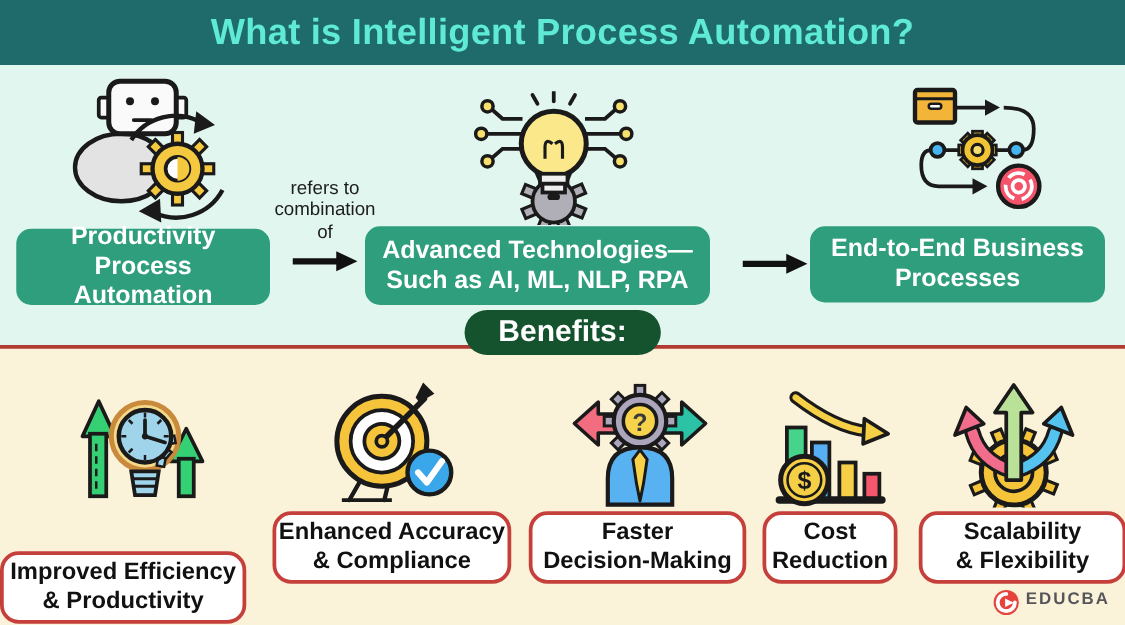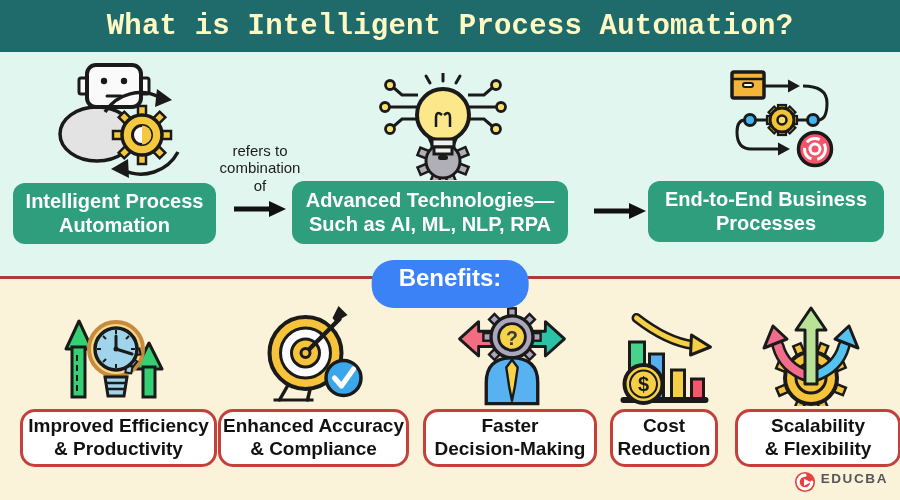--- a/index.html
+++ b/index.html
@@ -2,37 +2,37 @@
 <html><head>
 <meta charset="utf-8">
 <style>
   html,body { margin:0; padding:0; background:#fff; }
   .page { position:relative; width:900px; height:500px; overflow:hidden;
           font-family:"Liberation Sans", sans-serif; background:#fbf3d9; }
 
   
   .header { position:absolute; top:0; left:0; width:900px; height:52px;
             background:#1f6b6c; display:flex; align-items:center; justify-content:center; }
-  .header h1 { margin:0; color:#fef9c3; font-size:29px; font-weight:bold; letter-spacing:.2px;font-family:Liberation Mono, monospace; }
+  .header h1 { margin:0; color:#5eead4; font-size:29px; font-weight:bold; letter-spacing:.2px; }
 
   
   .flow-section { position:absolute; top:52px; left:0; width:900px; height:225px; background:#e2f6f0; }
   .greenbox { position:absolute; background:#2f9e7c; border-radius:12px; color:#fff;
               font-weight:bold; font-size:20px; line-height:1.18; display:flex;
               align-items:center; justify-content:center; text-align:center;
               white-space:pre-line; box-sizing:border-box; padding:4px 8px; }
   .conn { position:absolute; font-size:15px; color:#1c1c1c; text-align:center;
           line-height:1.15; white-space:pre-line; }
   .abs { position:absolute; }
 
   
   .divider { position:absolute; top:276px; left:0; width:900px; height:3px; background:#b13a35; }
-  .pill { position:absolute; top:260px; left:50%; transform:translateX(-50%);
-          background:#3b82f6; color:#fff; font-weight:bold; font-size:24px;
-          padding:4px 27px 16px; border-radius:22px; z-index:5; }
+  .pill { position:absolute; top:248px; left:50%; transform:translateX(-50%);
+          background:#14532d; color:#fff; font-weight:bold; font-size:24px;
+          padding:4px 27px 4px; border-radius:22px; z-index:5; }
 
   
   .benefit-box { position:absolute; top:409px; height:58px; background:#ffffff;
                  border:3px solid #c5403b; border-radius:15px; display:flex;
                  align-items:center; justify-content:center; text-align:center;
                  font-weight:bold; font-size:19px; color:#111; line-height:1.2;
                  white-space:pre-line; box-sizing:border-box; }
 
   
   .brand { position:absolute; right:12px; bottom:7px; display:flex; align-items:flex-start; gap:5px; }
@@ -136,21 +136,21 @@
         <rect x="55" y="39" width="8" height="9" transform="rotate(315 59 54)" fill="#f2c434" stroke="#1a1a1a" stroke-width="2.2"></rect>
         <circle cx="59" cy="54" r="12" fill="#f2c434" stroke="#1a1a1a" stroke-width="3"></circle>
         <circle cx="59" cy="54" r="4.5" fill="#f7dd6b" stroke="#1a1a1a" stroke-width="2.5"></circle>
       </g>
       <circle cx="92" cy="83" r="16.5" fill="#f4536a" stroke="#1a1a1a" stroke-width="3.5"></circle>
       <circle cx="92" cy="83" r="10.5" fill="none" stroke="#ffffff" stroke-width="3" stroke-dasharray="14 6"></circle>
       <circle cx="92" cy="83" r="5" fill="#f4536a" stroke="#ffffff" stroke-width="3"></circle>
     </svg>
 
     <div class="greenbox" style="left:13px; top:131px; width:203px; height:61px;">
-      <span>Intelligent Process
+      <span>Productivity Process
 Automation</span>
     </div>
     <div class="greenbox" style="left:292px; top:129px; width:276px; height:63px;">
       <span>Advanced Technologies—
 Such as AI, ML, NLP, RPA</span>
     </div>
     <div class="greenbox" style="left:648px; top:129px; width:236px; height:61px;">
       <span>End-to-End Business
 Processes</span>
     </div>
@@ -264,21 +264,21 @@
     </g>
     <path d="M52 72 Q28 64 22 42" fill="none" stroke="#1a1a1a" stroke-width="13" stroke-linecap="round"></path>
     <path d="M52 72 Q28 64 22 42" fill="none" stroke="#f26d8c" stroke-width="8" stroke-linecap="round"></path>
     <polygon points="8,44 17,22 31,35" fill="#f26d8c" stroke="#1a1a1a" stroke-width="3" stroke-linejoin="round"></polygon>
     <path d="M58 72 Q82 64 88 42" fill="none" stroke="#1a1a1a" stroke-width="13" stroke-linecap="round"></path>
     <path d="M58 72 Q82 64 88 42" fill="none" stroke="#55c3f0" stroke-width="8" stroke-linecap="round"></path>
     <polygon points="102,44 93,22 79,35" fill="#55c3f0" stroke="#1a1a1a" stroke-width="3" stroke-linejoin="round"></polygon>
     <polygon points="49,80 49,26 40,26 55,4 70,26 61,26 61,80" fill="#b9e298" stroke="#1a1a1a" stroke-width="3" stroke-linejoin="round"></polygon>
   </svg>
 
-  <div class="benefit-box" style="left:20px;  width:197px;">
+  <div class="benefit-box" style="left:0;  width:197px;margin-top:32px;">
     <span>Improved Efficiency
 &amp; Productivity</span>
   </div>
   <div class="benefit-box" style="left:218px; width:191px;">
     <span>Enhanced Accuracy
 &amp; Compliance</span>
   </div>
   <div class="benefit-box" style="left:423px; width:174px;justify-content:center;">
     <span>Faster
 Decision-Making</span>

